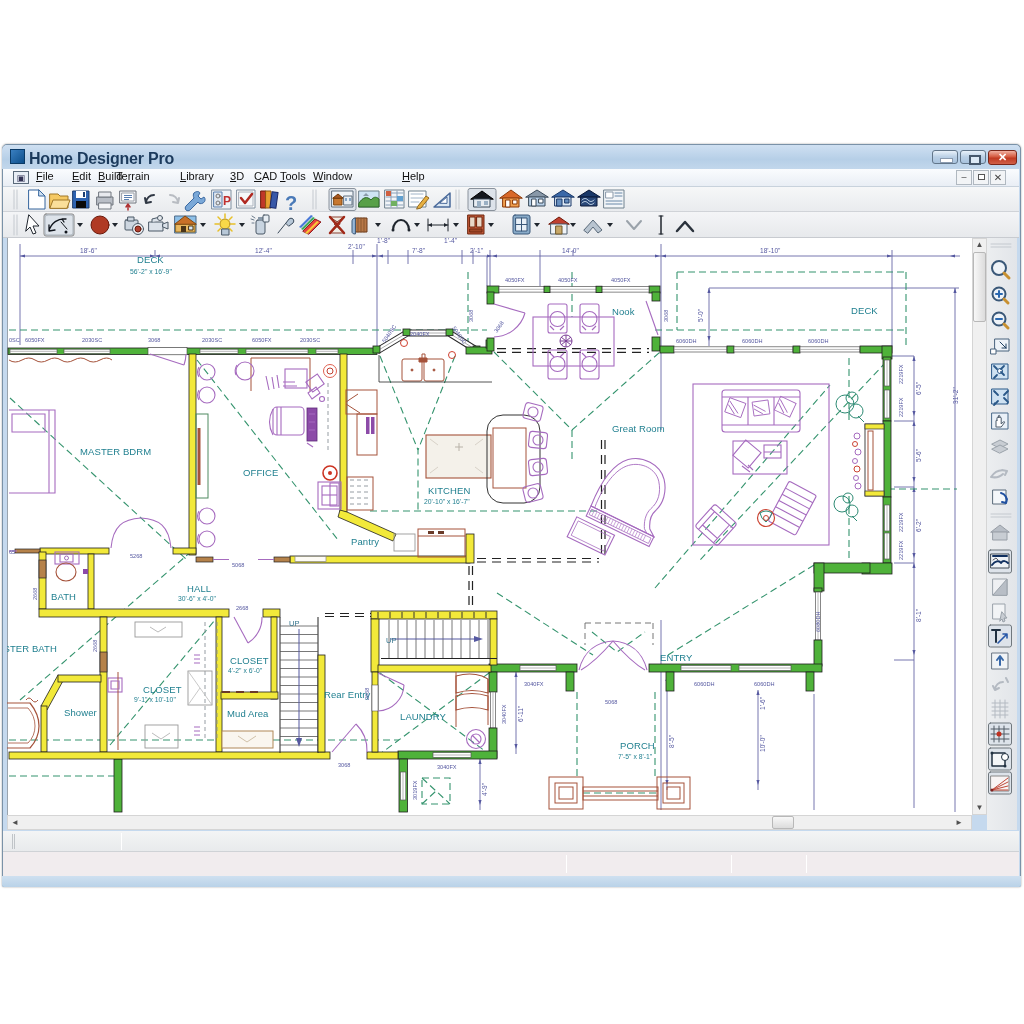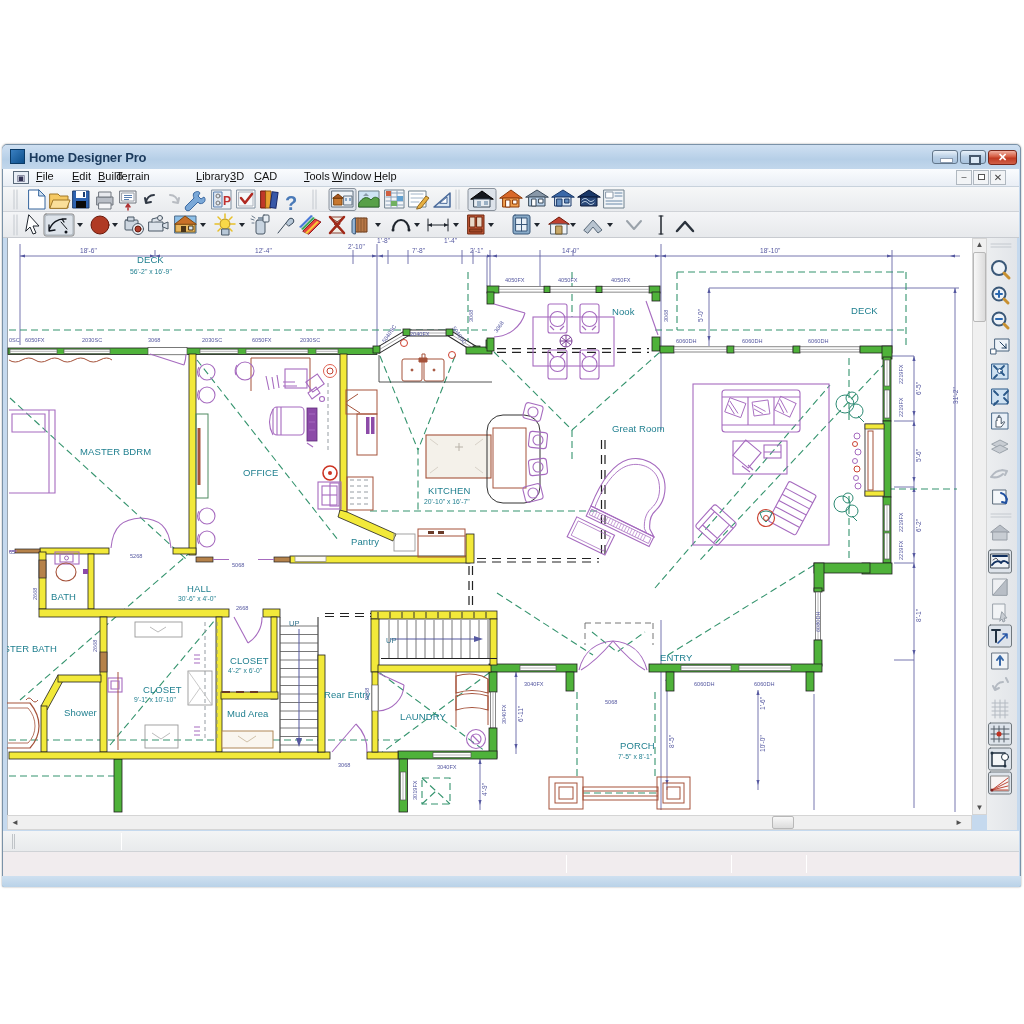--- a/index.html
+++ b/index.html
@@ -1,21 +1,21 @@
 <!DOCTYPE html>
 <html><head>
 <meta charset="utf-8">
 <style>
 html,body{margin:0;padding:0;background:#fff;width:1024px;height:1024px;overflow:hidden;}
 *{box-sizing:border-box;}
 body{font-family:"Liberation Sans",sans-serif;position:relative;}
 #win{position:absolute;left:2px;top:144px;width:1019px;height:743px;background:#c5d9ee;border:1px solid #7a92a8;border-radius:5px 5px 2px 2px;box-shadow:0 0 2px rgba(0,0,0,.4);}
 #titlebar{position:absolute;left:2px;top:145px;width:1018px;height:24px;background:linear-gradient(#cfe0f2,#b6cfe7 60%,#c2d7ec);border-radius:5px 5px 0 0;}
 #title-ico{position:absolute;left:10px;top:149px;width:15px;height:15px;background:linear-gradient(135deg,#3a7fc1,#0d4f8b);border:1px solid #0a3a66;}
-#title-txt{position:absolute;left:29px;top:150px;font-size:13px;font-weight:bold;color:#1b3a5c;letter-spacing:-0.2px;}
+#title-txt{position:absolute;left:29px;top:150px;font-size:16px;font-weight:bold;color:#1b3a5c;letter-spacing:-0.2px;}
 #btn-min{position:absolute;left:932px;top:150px;width:26px;height:14px;background:linear-gradient(#e8f1fa,#b9cfe5 50%,#a9c3dd);border:1px solid #62768a;border-radius:3px;}
 #btn-min:after{content:"";position:absolute;left:7px;top:7px;width:11px;height:3px;background:#fff;border:1px solid #8a9bb0;}
 #btn-max{position:absolute;left:960px;top:150px;width:26px;height:14px;background:linear-gradient(#e8f1fa,#b9cfe5 50%,#a9c3dd);border:1px solid #62768a;border-radius:3px;}
 #btn-max:after{content:"";position:absolute;left:8px;top:3.5px;width:8px;height:6px;background:#dce9f5;border:2px solid #46586c;}
 #btn-close{position:absolute;left:988px;top:150px;width:29px;height:15px;background:linear-gradient(#f0b0a0,#d4593f 45%,#c03a22 55%,#d06048);border:1px solid #7a2619;border-radius:3px;color:#fff;font-weight:bold;font-size:11px;text-align:center;line-height:13px;}
 #menubar{position:absolute;left:3px;top:169px;width:1016px;height:18px;background:linear-gradient(#fafcfe,#e9eef5);border-bottom:1px solid #c8d2dc;}
 #menu-ico{position:absolute;left:13px;top:171px;width:16px;height:13px;border:1px solid #5a6a7a;background:#e8eef6;font-size:9px;line-height:12px;text-align:center;color:#335;}
 .mi{position:absolute;top:170px;font-size:11px;color:#101010;}
 #mwb{position:absolute;top:170px;height:15px;width:16px;border:1px solid #b0b8c0;background:#f2f4f6;color:#444;font-size:9px;text-align:center;line-height:13px;}
 #toolbar1{position:absolute;left:3px;top:187px;width:1016px;height:25px;background:linear-gradient(#f6f7f8,#e9ebee);border-bottom:1px solid #d0d3d8;}
@@ -53,26 +53,26 @@
 <div id="btn-close">✕</div>
 
 <div id="menubar"></div>
 
 <div id="menu-ico">▣</div>
 
 <div class="mi" style="left:36px"><u>F</u>ile</div>
 <div class="mi" style="left:72px"><u>E</u>dit</div>
 <div class="mi" style="left:98px"><u>B</u>uild</div>
 <div class="mi" style="left:116px">Te<u>r</u>rain</div>
-<div class="mi" style="left:196px"><u>L</u>ibrary</div>
+<div class="mi" style="left:180px"><u>L</u>ibrary</div>
 <div class="mi" style="left:230px"><u>3</u>D</div>
 <div class="mi" style="left:254px"><u>C</u>AD</div>
-<div class="mi" style="left:304px"><u>T</u>ools</div>
-<div class="mi" style="left:332px"><u>W</u>indow</div>
-<div class="mi" style="left:374px"><u>H</u>elp</div>
+<div class="mi" style="left:280px"><u>T</u>ools</div>
+<div class="mi" style="left:313px"><u>W</u>indow</div>
+<div class="mi" style="left:402px"><u>H</u>elp</div>
 
 <div id="mwb" style="left:956px">–</div>
 <div id="mwb2" style="position:absolute;left:973px;top:170px;height:15px;width:16px;border:1px solid #b0b8c0;background:#f2f4f6;">
     <div style="border:1.5px solid #555;width:7px;height:6px;margin:3px 0 0 4px;background:#fff"></div>
   </div>
 <div id="mwb3" style="position:absolute;left:990px;top:170px;height:15px;width:16px;border:1px solid #b0b8c0;background:#f2f4f6;color:#444;font-size:10px;text-align:center;line-height:13px;">✕</div>
 
 <div id="toolbar1"></div>
 
 <svg id="tb1" style="left:3px;top:187px" width="1016" height="25" viewBox="3 187 1016 25">

